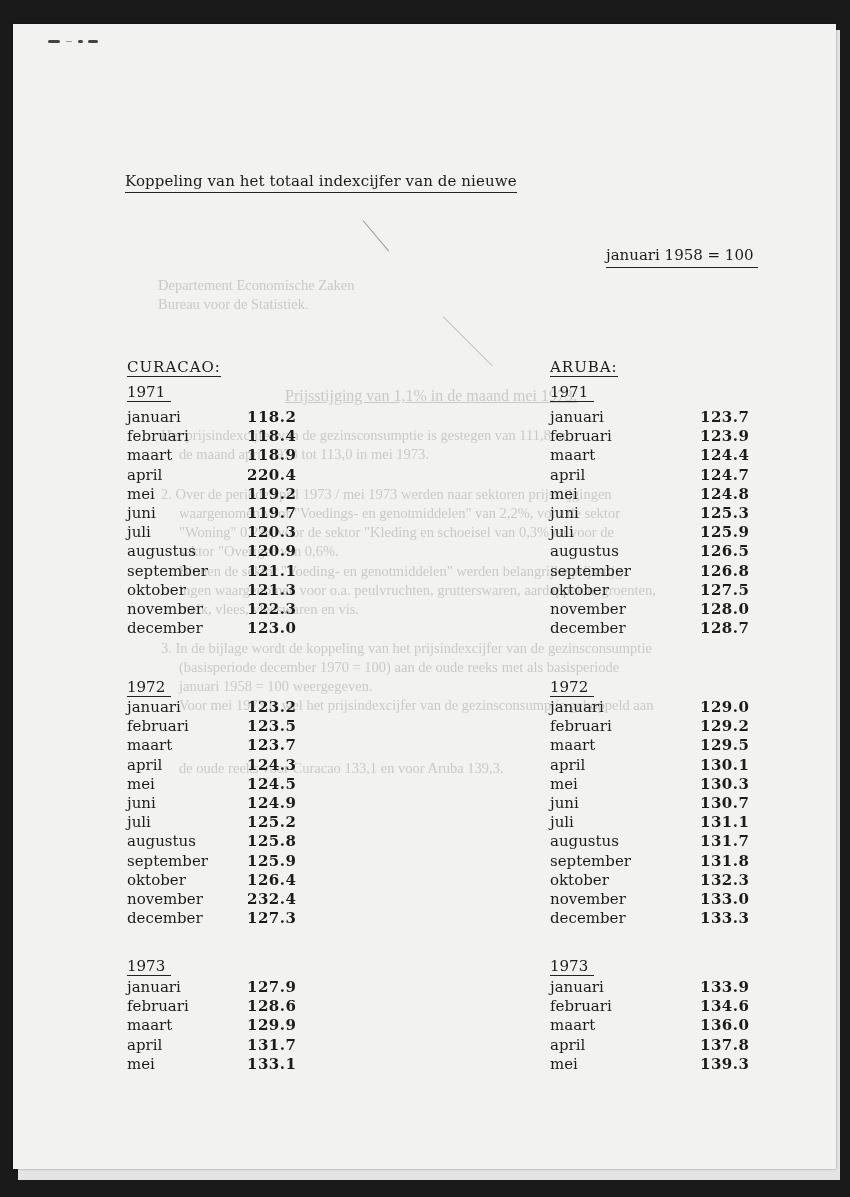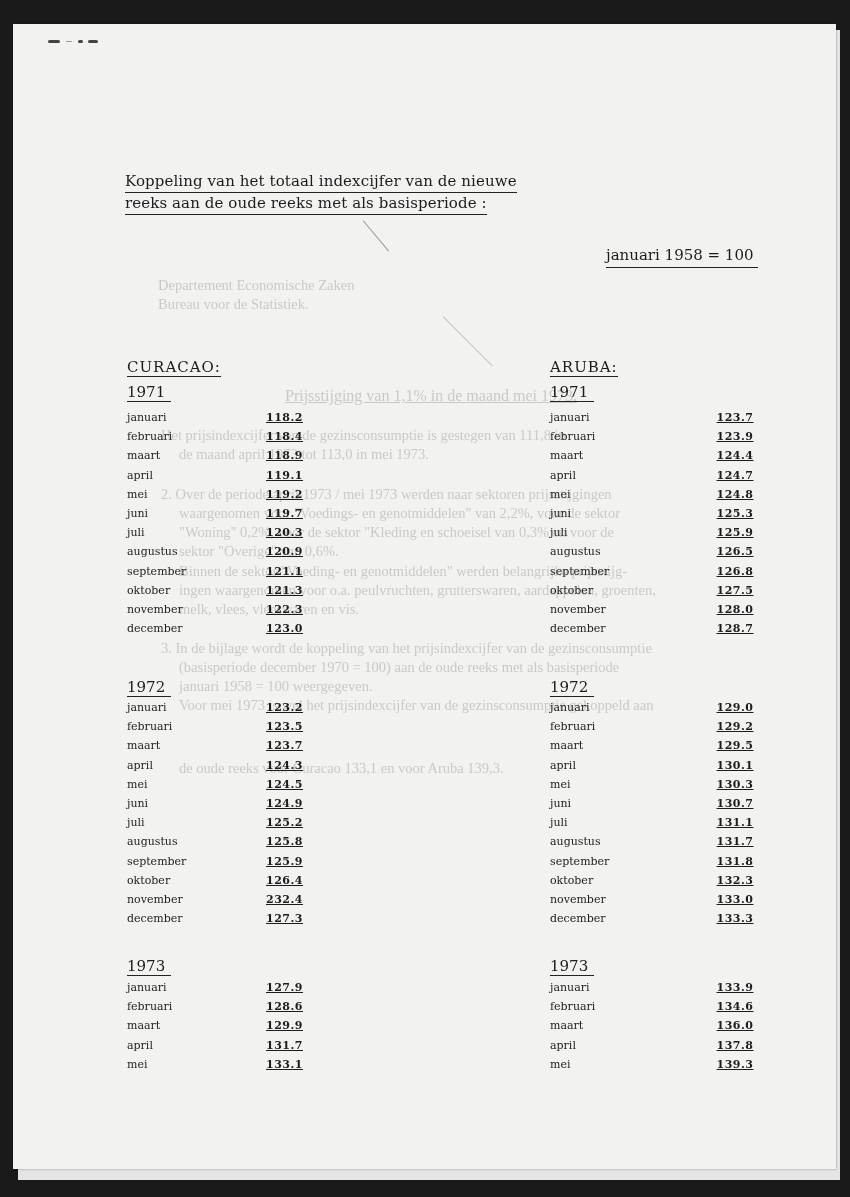--- a/index.html
+++ b/index.html
@@ -39,24 +39,24 @@
     font-size: 15px; border-bottom: 1.5px solid #222; padding-bottom: 3px; padding-right: 4px;
   }
   .region-label {
     position: absolute; font-size: 15px; letter-spacing: 1px;
     border-bottom: 1.5px solid #222; line-height: 18px; margin-top: 12px;
   }
   .year-label {
     position: absolute; font-size: 15px;
     border-bottom: 1.5px solid #222; line-height: 18px; padding-right: 6px;
   }
-  .rows { position: absolute; font-size: 11px; }
+  .rows { position: absolute; font-size: 15px; }
   .row { position: relative; height: 19.2px; line-height: 19px; }
   .row .m { position: absolute; left: 0; }
-  .row .v { position: absolute; text-align: center; font-weight: bold; letter-spacing: 0.5px; text-decoration: underline; }
+  .row .v { position: absolute; text-align: left; font-weight: bold; letter-spacing: 0.5px; }
   .cur .row .v { left: 120px; width: 75px; }
   .aru .row .v { left: 150px; width: 70px; }
   .line { position: absolute; background: #555; height: 1px; transform-origin: left center; }
 </style>
 </head>
 <body>
 
 <div class="page-under"></div>
 
 <div class="page">
@@ -86,21 +86,20 @@
     <div class="bleed" style="left:166px;top:653px;">januari 1958 = 100 weergegeven.</div>
     <div class="bleed" style="left:166px;top:672px;">Voor mei 1973 is wel het prijsindexcijfer van de gezinsconsumptie gekoppeld aan</div>
     <div class="bleed" style="left:166px;top:691px;margin-top:44px;">de oude reeks voor Curacao 133,1 en voor Aruba 139,3.</div>
   </div>
 
   <div class="line" style="left:350px;top:196px;width:40px;transform:rotate(50deg);background:#999;"></div>
   <div class="line" style="left:430px;top:292px;width:70px;transform:rotate(45deg);background:#bbb;"></div>
 
   <div class="title">
     <div>Koppeling van het totaal indexcijfer van de nieuwe</div><br>
-    <div>reeks aan de oude reeks met als basisperiode :</div>
   </div>
 
   <div class="base-period">januari 1958 = 100</div>
 
   <div class="region-label" style="left:114px;top:322px;">CURACAO:</div>
 
   <div class="year-label" style="left:114px;top:359px;">1971</div>
   <div class="rows cur" style="left:114px;top:384px;width:220px;">
       <div class="row">
         <span class="m">januari</span>
@@ -109,21 +108,21 @@
       <div class="row">
         <span class="m">februari</span>
         <span class="v">118.4</span>
       </div>
       <div class="row">
         <span class="m">maart</span>
         <span class="v">118.9</span>
       </div>
       <div class="row">
         <span class="m">april</span>
-        <span class="v">119.1</span>
+        <span class="v">220.4</span>
       </div>
       <div class="row">
         <span class="m">mei</span>
         <span class="v">119.2</span>
       </div>
       <div class="row">
         <span class="m">juni</span>
         <span class="v">119.7</span>
       </div>
       <div class="row">

